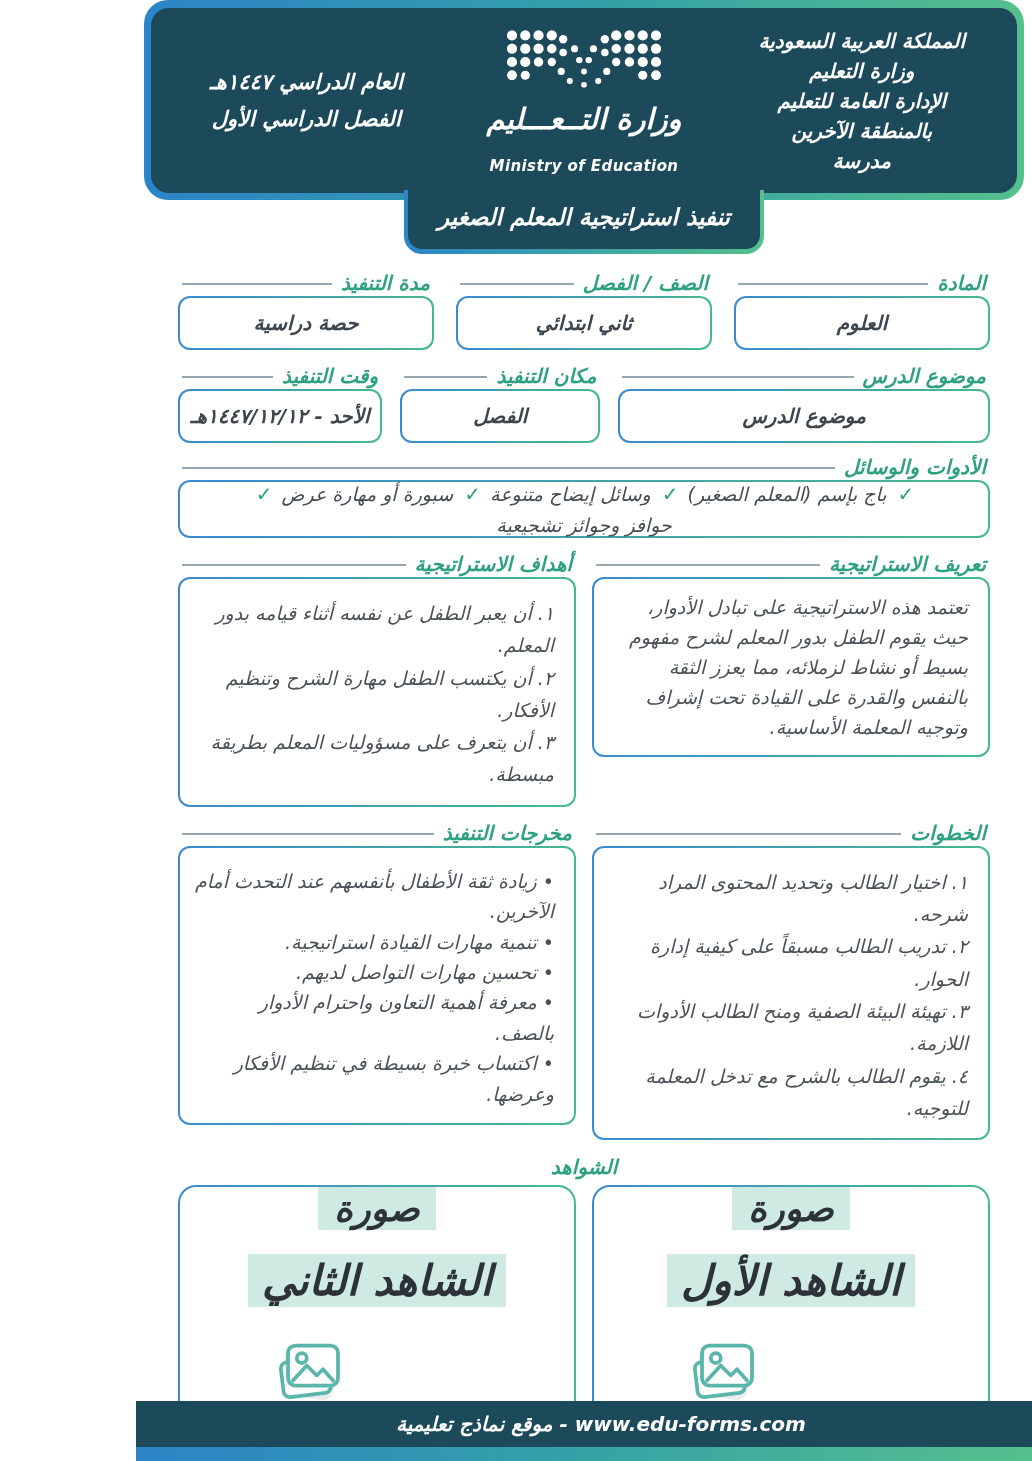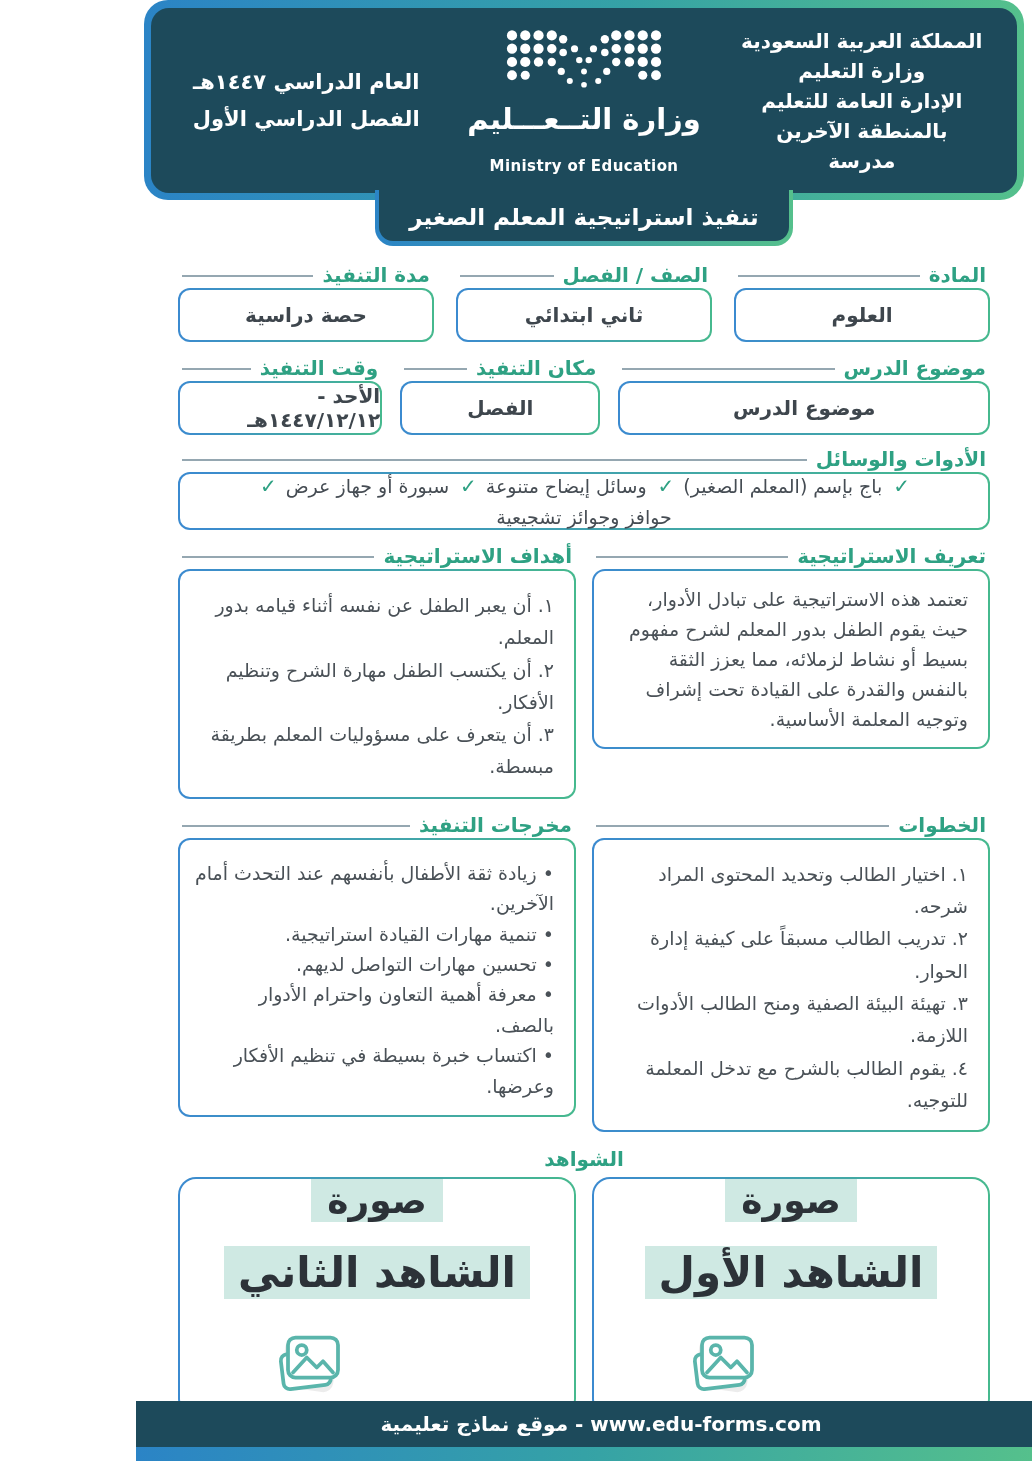--- a/index.html
+++ b/index.html
@@ -1,37 +1,37 @@
 <!DOCTYPE html>
 <html dir="rtl" lang="ar"><head>
 <meta charset="utf-8">
 <style>
   * { box-sizing: border-box; margin: 0; padding: 0; }
   html,body { width:1032px; }
   body { font-family: "DejaVu Sans", sans-serif; background:#fff; }
-  .page { position:relative; width:896px; height:1461px; background:#fff; overflow:hidden; }
+  .page { position:relative; width:896px; height:1461px; background:#fff; overflow:hidden;font-style:italic; }
 
   
   .header-wrap { margin:0 8px; border-radius:24px; padding:8px 7px 7px 7px;
     background:linear-gradient(90deg,#2b84c6 0%, #35a2a6 55%, #55c08c 100%); }
   .header-inner { background:#1d4a5b; border-radius:18px; height:185px;
     display:grid; grid-template-columns:1fr 1.15fr 1fr; align-items:center; padding:0 26px; }
   .hdr-col { text-align:center; color:#fff; }
   .hdr-right div { font-size:20px; font-weight:700; line-height:30px; }
   .hdr-left div { font-size:21px; font-weight:700; line-height:37px; }
   .logo-block { display:flex; flex-direction:column; align-items:center; color:#fff; }
   .logo-block svg { width:168px; height:72px; }
   .logo-ar { font-size:29px; font-weight:700; margin-top:4px; }
   .logo-en { font-size:15px; font-weight:600; margin-top:21px; letter-spacing:.4px; }
 
   
   .tab-row { display:flex; justify-content:center; margin-top:-10px; position:relative; z-index:2; }
   .tab-wrap { background:linear-gradient(90deg,#2b84c6,#55c08c); border-radius:0 0 18px 18px; padding:0 4px 5px 4px; }
   .title-tab { background:#1d4a5b; border-radius:0 0 14px 14px; color:#fff;
-    font-size:23px; font-weight:700; padding:14px 30px 11px 30px; }
+    font-size:23px; font-weight:700; padding:14px 30px 19px 30px; }
 
   
   .content { padding:0 42px; }
   .label-row { display:flex; align-items:center; gap:9px; height:26px; padding:0 4px; }
   .label-row .lbl { color:#2ea183; font-size:20px; font-weight:700; white-space:nowrap; }
   .label-row .line { flex:1; border-top:2px solid #95a7b1; margin-top:2px; }
   .gbox { border:2px solid transparent; border-radius:12px;
     background:linear-gradient(#fff,#fff) padding-box, linear-gradient(90deg,#3b8ad0,#46b98e) border-box; }
   .field-box { height:54px; display:flex; align-items:center; justify-content:center;
     font-size:20px; font-weight:600; color:#3e464d; }
@@ -40,21 +40,21 @@
   .row2 { margin-top:13px; display:grid; grid-template-columns:1.82fr .98fr 1fr; gap:18px; }
 
   .tools-sec { margin-top:11px; }
   .tools-box { height:58px; display:flex; align-items:center; justify-content:center; flex-wrap:wrap; gap:7px 9px;
     font-size:19px; color:#454c53; font-weight:500; }
   .chk { color:#2ea183; font-weight:700; font-size:20px; margin-left:2px; }
   .tool-item { white-space:nowrap; }
 
   .two-col { margin-top:13px; display:grid; grid-template-columns:1fr 1fr; gap:16px; align-items:start; }
   .text-box { padding:13px 20px; font-size:19px; color:#4a5157; font-weight:500;
-    text-align:right; line-height:1.58; min-height:134px;border-radius:13px; }
+    text-align:right; line-height:1.58; min-height:134px; }
   .list-box { padding:18px 20px 14px 14px; font-size:19px; color:#4a5157; font-weight:500;
     text-align:right; line-height:1.7; min-height:134px; }
   .list-box.tall { min-height:160px; }
 
   
   .evidence-label { margin:15px 0 6px 0; text-align:center; color:#2ea183; font-size:20px; font-weight:700; }
   .evidence-grid { display:grid; grid-template-columns:1fr 1fr; gap:16px; }
   .evidence-card { height:240px; border-radius:18px; position:relative;
     display:flex; flex-direction:column; align-items:center; }
   .ev-line1 { font-size:36px; font-weight:700; color:#2c3238;
@@ -207,21 +207,21 @@
       <div class="label-row">
         <span class="lbl">الأدوات والوسائل</span>
         <span class="line"></span>
       </div>
       <div class="gbox tools-box">
         <span class="chk">✓</span>
         <span class="tool-item">باج بإسم (المعلم الصغير)</span>
         <span class="chk">✓</span>
         <span class="tool-item">وسائل إيضاح متنوعة</span>
         <span class="chk">✓</span>
-        <span class="tool-item">سبورة أو جهاز عرض</span>
+        <span class="tool-item">سبورة أو مهارة عرض</span>
         <span class="chk">✓</span>
         <span class="tool-item">حوافز وجوائز تشجيعية</span>
       </div>
     </div>
 
     <div class="two-col">
       <div>
         <div class="label-row">
           <span class="lbl">تعريف الاستراتيجية</span>
           <span class="line"></span>

